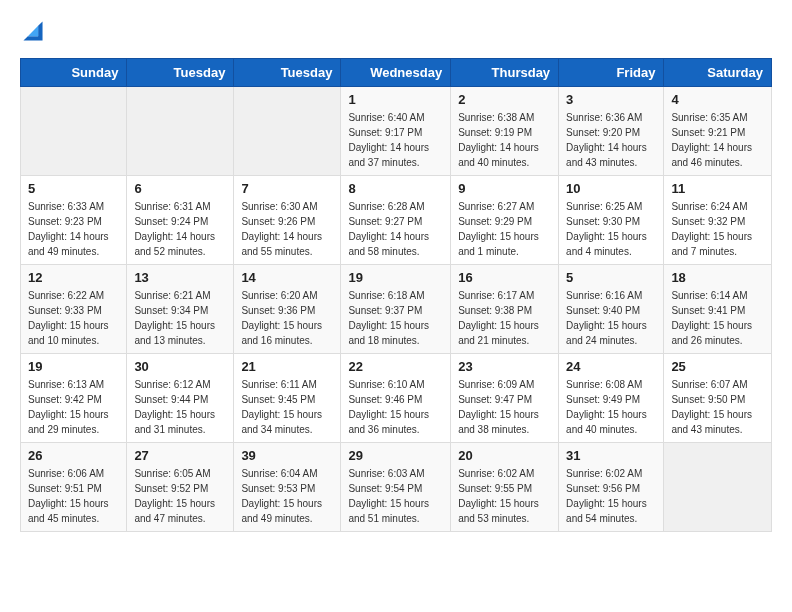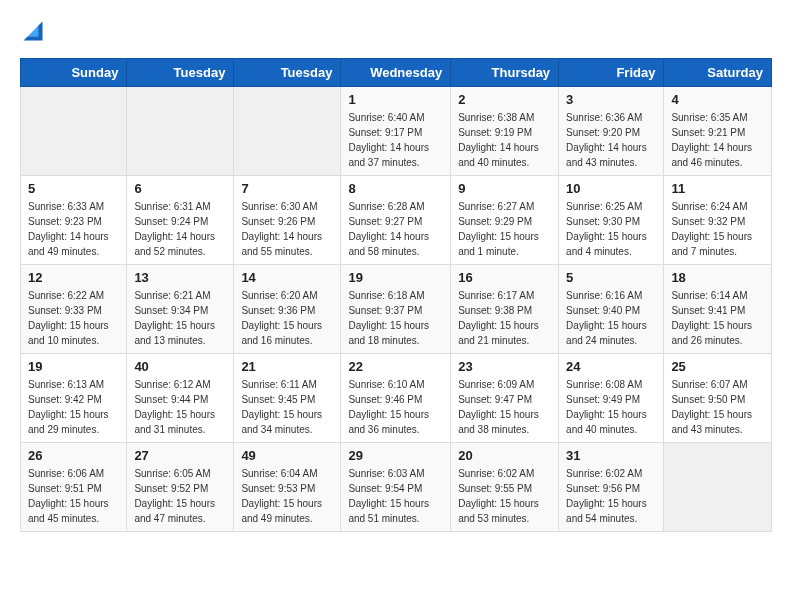--- a/index.html
+++ b/index.html
@@ -210,21 +210,21 @@
             <div class="day-number">18</div>
             <div class="day-info">Sunrise: 6:14 AM<br>Sunset: 9:41 PM<br>Daylight: 15 hours and 26 minutes.</div>
           </td>
         </tr>
         <tr>
           <td>
             <div class="day-number">19</div>
             <div class="day-info">Sunrise: 6:13 AM<br>Sunset: 9:42 PM<br>Daylight: 15 hours and 29 minutes.</div>
           </td>
           <td>
-            <div class="day-number">40</div>
+            <div class="day-number">30</div>
             <div class="day-info">Sunrise: 6:12 AM<br>Sunset: 9:44 PM<br>Daylight: 15 hours and 31 minutes.</div>
           </td>
           <td>
             <div class="day-number">21</div>
             <div class="day-info">Sunrise: 6:11 AM<br>Sunset: 9:45 PM<br>Daylight: 15 hours and 34 minutes.</div>
           </td>
           <td>
             <div class="day-number">22</div>
             <div class="day-info">Sunrise: 6:10 AM<br>Sunset: 9:46 PM<br>Daylight: 15 hours and 36 minutes.</div>
           </td>
@@ -244,21 +244,21 @@
         <tr>
           <td>
             <div class="day-number">26</div>
             <div class="day-info">Sunrise: 6:06 AM<br>Sunset: 9:51 PM<br>Daylight: 15 hours and 45 minutes.</div>
           </td>
           <td>
             <div class="day-number">27</div>
             <div class="day-info">Sunrise: 6:05 AM<br>Sunset: 9:52 PM<br>Daylight: 15 hours and 47 minutes.</div>
           </td>
           <td>
-            <div class="day-number">49</div>
+            <div class="day-number">39</div>
             <div class="day-info">Sunrise: 6:04 AM<br>Sunset: 9:53 PM<br>Daylight: 15 hours and 49 minutes.</div>
           </td>
           <td>
             <div class="day-number">29</div>
             <div class="day-info">Sunrise: 6:03 AM<br>Sunset: 9:54 PM<br>Daylight: 15 hours and 51 minutes.</div>
           </td>
           <td>
             <div class="day-number">20</div>
             <div class="day-info">Sunrise: 6:02 AM<br>Sunset: 9:55 PM<br>Daylight: 15 hours and 53 minutes.</div>
           </td>

